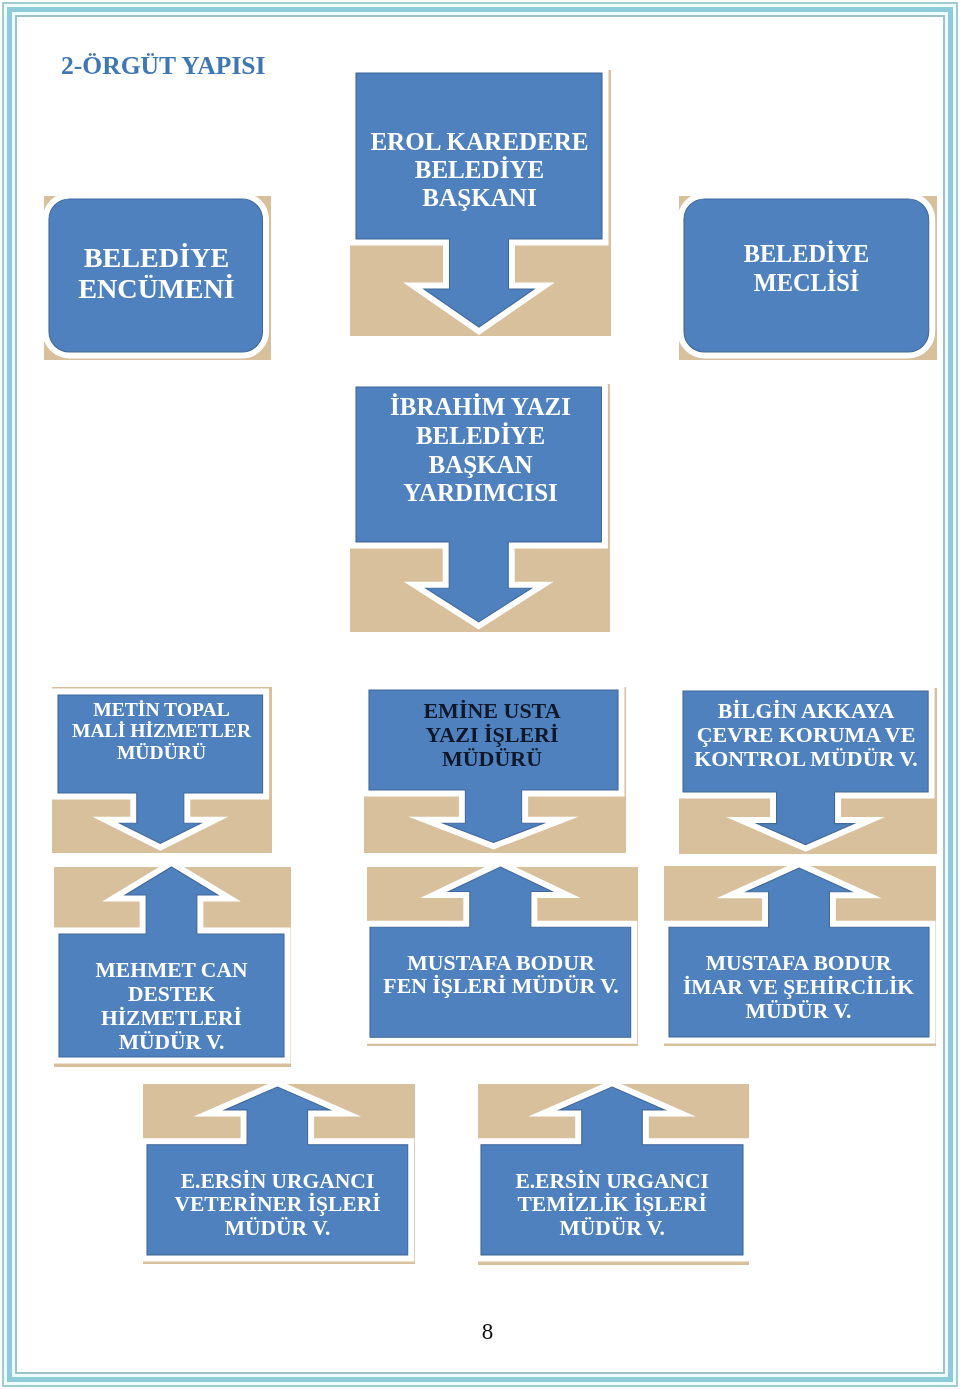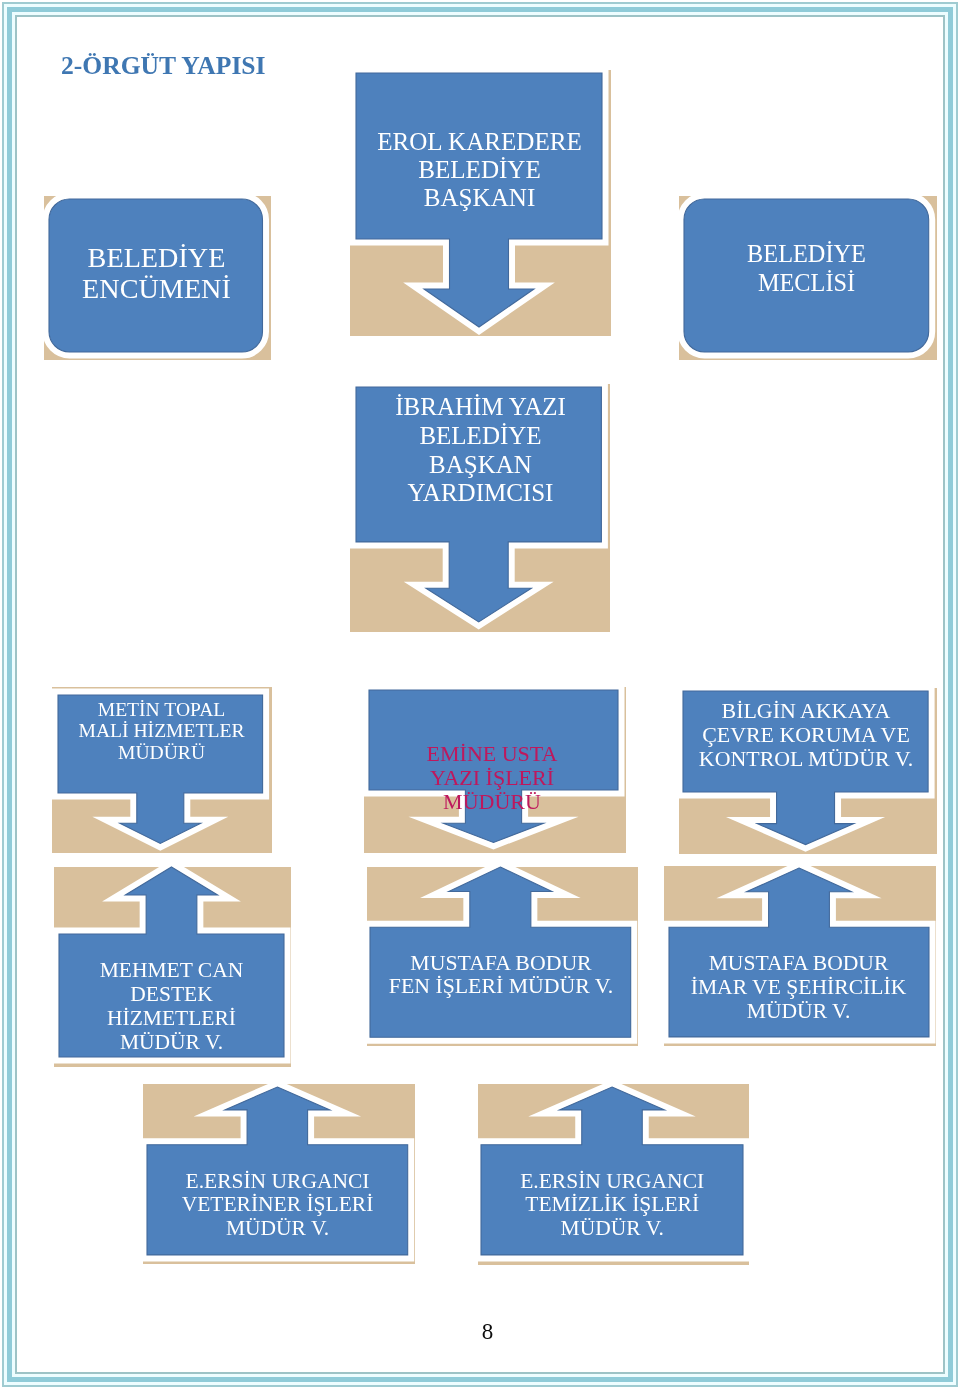--- a/index.html
+++ b/index.html
@@ -17,21 +17,21 @@
   #canvas{position:absolute;left:0;top:0;width:960px;height:1389px;background:#fff;overflow:hidden;}
 
   #doc-title{position:absolute;left:61px;top:19px;font-size:25.6px;line-height:1.15;font-weight:bold;
              color:#3F77B2;letter-spacing:0px;white-space:nowrap;margin-top:32px;}
   #page-number{position:absolute;left:0;top:1319px;width:975px;text-align:center;
                font-size:23px;color:#0d0d0d;font-family:"Liberation Serif",serif;}
 
   .node{position:absolute;left:0;top:0;}
   .node .tan{position:absolute;background:#D9C09C;}
   .node svg{position:absolute;display:block;}
-  .node .label{position:absolute;color:#ffffff;font-weight:normal;text-align:center;
+  .node .label{position:absolute;color:#ffffff;font-weight:bold;text-align:center;
        white-space:pre-line;pointer-events:none;}
 </style>
 </head>
 <body>
 
 <div id="page">
   <div id="canvas" style="background: rgb(255, 255, 255);">
     <div id="nodes-layer">
         <div class="node" style="left: 0px; top: 0px; width: 0px; height: 0px;">
           <div class="tan" style="left: 44px; top: 196px; width: 227px; height: 164px; background: rgb(217, 192, 156);"></div>
@@ -81,21 +81,21 @@
           <div class="label" style="left: -138.5px; top: 699px; width: 600px; font-size: 19.6px; line-height: 1.087; color: rgb(255, 255, 255);">METİN TOPAL
 MALİ HİZMETLER
 MÜDÜRÜ</div>
         </div>
         <div class="node" style="left: 0px; top: 0px; width: 0px; height: 0px;">
           <div class="tan" style="left: 364px; top: 687px; width: 262px; height: 166px; background: rgb(217, 192, 156);"></div>
           <svg width="301" height="204.5" viewBox="-26 -26 301 204.5" style="left: 343px; top: 664px;">
             <polygon points="0.00,0.00 249.00,0.00 249.00,100.00 152.60,100.00 152.60,133.20 174.60,133.20 124.50,152.50 74.40,133.20 96.40,133.20 96.40,100.00 0.00,100.00" fill="#4E81BD" stroke="#FFFFFF" stroke-width="13" stroke-linejoin="miter" stroke-miterlimit="8" paint-order="stroke"></polygon>
             <polygon points="0.00,0.00 249.00,0.00 249.00,100.00 152.60,100.00 152.60,133.20 174.60,133.20 124.50,152.50 74.40,133.20 96.40,133.20 96.40,100.00 0.00,100.00" fill="none" stroke="#42699B" stroke-width="1.1" stroke-linejoin="miter" stroke-miterlimit="8"></polygon>
           </svg>
-          <div class="label" style="left: 192px; top: 698.8px; width: 600px; font-size: 22px; line-height: 1.105; color: #be185d; margin-top: 43px;">EMİNE USTA
+          <div class="label" style="left: 192px; top: 698.8px; width: 600px; font-size: 22px; line-height: 1.105; color: #0f172a;">EMİNE USTA
 YAZI İŞLERİ
 MÜDÜRÜ</div>
         </div>
         <div class="node" style="left: 0px; top: 0px; width: 0px; height: 0px;">
           <div class="tan" style="left: 679.4px; top: 687.8px; width: 258.1px; height: 166.2px; background: rgb(217, 192, 156);"></div>
           <svg width="297.1" height="205.6" viewBox="-26 -26 297.1 205.6" style="left: 657.2px; top: 665px;">
             <polygon points="0.00,0.00 245.10,0.00 245.10,101.00 151.55,101.00 151.55,132.60 170.85,132.60 122.55,153.60 74.25,132.60 93.55,132.60 93.55,101.00 0.00,101.00" fill="#4E81BD" stroke="#FFFFFF" stroke-width="13" stroke-linejoin="miter" stroke-miterlimit="8" paint-order="stroke"></polygon>
             <polygon points="0.00,0.00 245.10,0.00 245.10,101.00 151.55,101.00 151.55,132.60 170.85,132.60 122.55,153.60 74.25,132.60 93.55,132.60 93.55,101.00 0.00,101.00" fill="none" stroke="#42699B" stroke-width="1.1" stroke-linejoin="miter" stroke-miterlimit="8"></polygon>
           </svg>
           <div class="label" style="left: 506px; top: 698.9px; width: 600px; font-size: 21.9px; line-height: 1.105; color: rgb(255, 255, 255);">BİLGİN AKKAYA

